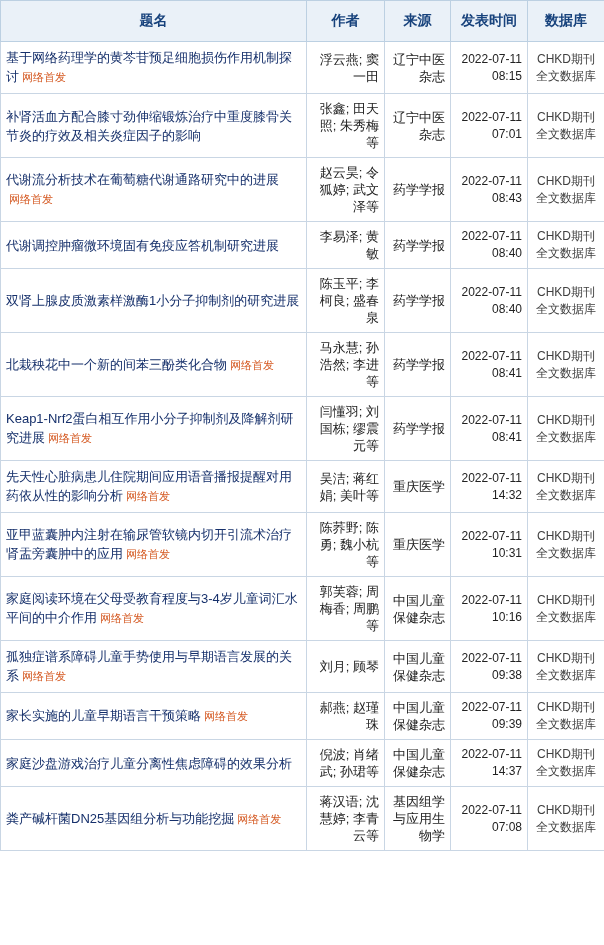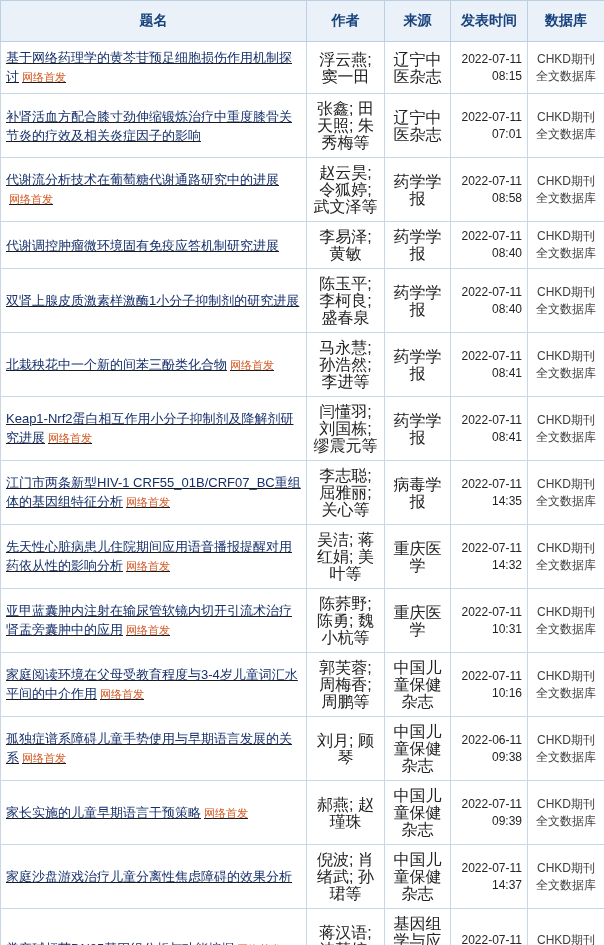--- a/index.html
+++ b/index.html
@@ -35,30 +35,29 @@
   col.c-author  { width: 78px; }
   col.c-source  { width: 66px; }
   col.c-date    { width: 77px; }
   col.c-db      { width: 77px; }
 
   td.title {
     font-size: 13px;
     line-height: 19px;
     color: #1a1a1a;
     text-align: left;
-    text-decoration: underline;
   }
   td.title .t {
     color: #16306b;
   }
   td.author, td.source {
-    font-size: 16px;
+    font-size: 13px;
     line-height: 17px;
     color: #222;
-    text-align: center;
+    text-align: right;
   }
   td.date {
     font-size: 12px;
     line-height: 17px;
     color: #222;
     text-align: right;
   }
   td.db {
     font-size: 12px;
     line-height: 17px;
@@ -104,21 +103,21 @@
         <td class="title"><span class="t">补肾活血方配合膝寸劲伸缩锻炼治疗中重度膝骨关节炎的疗效及相关炎症因子的影响</span></td>
         <td class="author">张鑫; 田天照; 朱秀梅等</td>
         <td class="source">辽宁中医杂志</td>
         <td class="date">2022-07-11 07:01</td>
         <td class="db">CHKD期刊全文数据库</td>
       </tr>
       <tr>
         <td class="title"><span class="t">代谢流分析技术在葡萄糖代谢通路研究中的进展</span><span class="firstpub">网络首发</span></td>
         <td class="author">赵云昊; 令狐婷; 武文泽等</td>
         <td class="source">药学学报</td>
-        <td class="date">2022-07-11 08:58</td>
+        <td class="date">2022-07-11 08:43</td>
         <td class="db">CHKD期刊全文数据库</td>
       </tr>
       <tr>
         <td class="title"><span class="t">代谢调控肿瘤微环境固有免疫应答机制研究进展</span></td>
         <td class="author">李易泽; 黄敏</td>
         <td class="source">药学学报</td>
         <td class="date">2022-07-11 08:40</td>
         <td class="db">CHKD期刊全文数据库</td>
       </tr>
       <tr>
@@ -136,27 +135,20 @@
         <td class="db">CHKD期刊全文数据库</td>
       </tr>
       <tr>
         <td class="title"><span class="t">Keap1-Nrf2蛋白相互作用小分子抑制剂及降解剂研究进展</span><span class="firstpub">网络首发</span></td>
         <td class="author">闫懂羽; 刘国栋; 缪震元等</td>
         <td class="source">药学学报</td>
         <td class="date">2022-07-11 08:41</td>
         <td class="db">CHKD期刊全文数据库</td>
       </tr>
       <tr>
-        <td class="title"><span class="t">江门市两条新型HIV-1 CRF55_01B/CRF07_BC重组体的基因组特征分析</span><span class="firstpub">网络首发</span></td>
-        <td class="author">李志聪; 屈雅丽; 关心等</td>
-        <td class="source">病毒学报</td>
-        <td class="date">2022-07-11 14:35</td>
-        <td class="db">CHKD期刊全文数据库</td>
-      </tr>
-      <tr>
         <td class="title"><span class="t">先天性心脏病患儿住院期间应用语音播报提醒对用药依从性的影响分析</span><span class="firstpub">网络首发</span></td>
         <td class="author">吴洁; 蒋红娟; 美叶等</td>
         <td class="source">重庆医学</td>
         <td class="date">2022-07-11 14:32</td>
         <td class="db">CHKD期刊全文数据库</td>
       </tr>
       <tr>
         <td class="title"><span class="t">亚甲蓝囊肿内注射在输尿管软镜内切开引流术治疗肾盂旁囊肿中的应用</span><span class="firstpub">网络首发</span></td>
         <td class="author">陈荞野; 陈勇; 魏小杭等</td>
         <td class="source">重庆医学</td>
@@ -167,21 +159,21 @@
         <td class="title"><span class="t">家庭阅读环境在父母受教育程度与3-4岁儿童词汇水平间的中介作用</span><span class="firstpub">网络首发</span></td>
         <td class="author">郭芙蓉; 周梅香; 周鹏等</td>
         <td class="source">中国儿童保健杂志</td>
         <td class="date">2022-07-11 10:16</td>
         <td class="db">CHKD期刊全文数据库</td>
       </tr>
       <tr>
         <td class="title"><span class="t">孤独症谱系障碍儿童手势使用与早期语言发展的关系</span><span class="firstpub">网络首发</span></td>
         <td class="author">刘月; 顾琴</td>
         <td class="source">中国儿童保健杂志</td>
-        <td class="date">2022-06-11 09:38</td>
+        <td class="date">2022-07-11 09:38</td>
         <td class="db">CHKD期刊全文数据库</td>
       </tr>
       <tr>
         <td class="title"><span class="t">家长实施的儿童早期语言干预策略</span><span class="firstpub">网络首发</span></td>
         <td class="author">郝燕; 赵瑾珠</td>
         <td class="source">中国儿童保健杂志</td>
         <td class="date">2022-07-11 09:39</td>
         <td class="db">CHKD期刊全文数据库</td>
       </tr>
       <tr>

